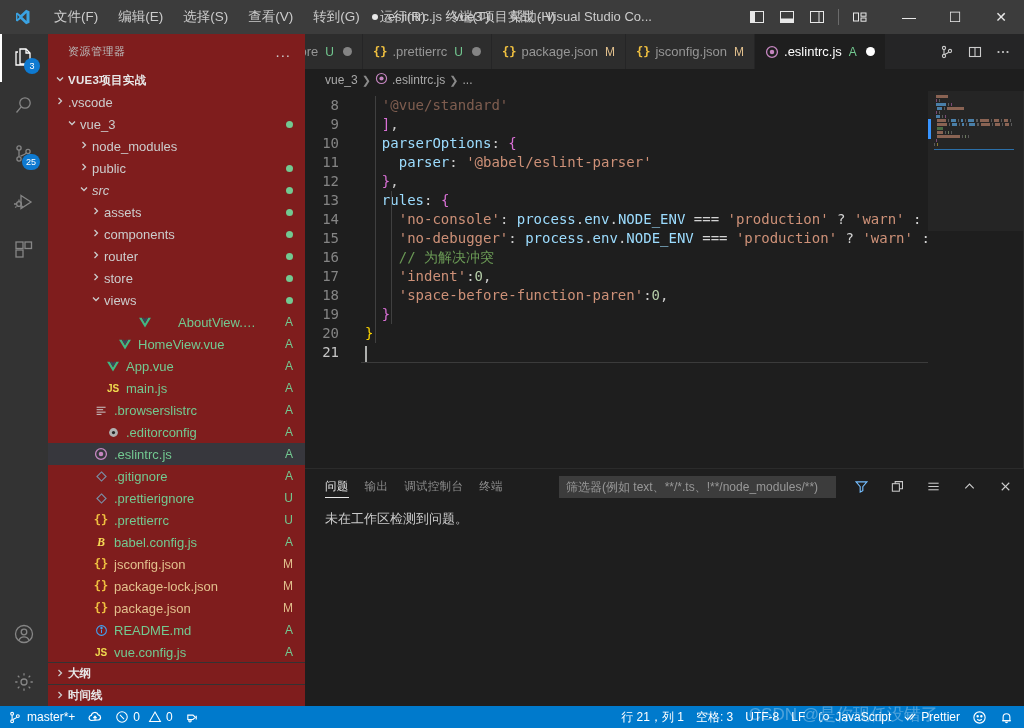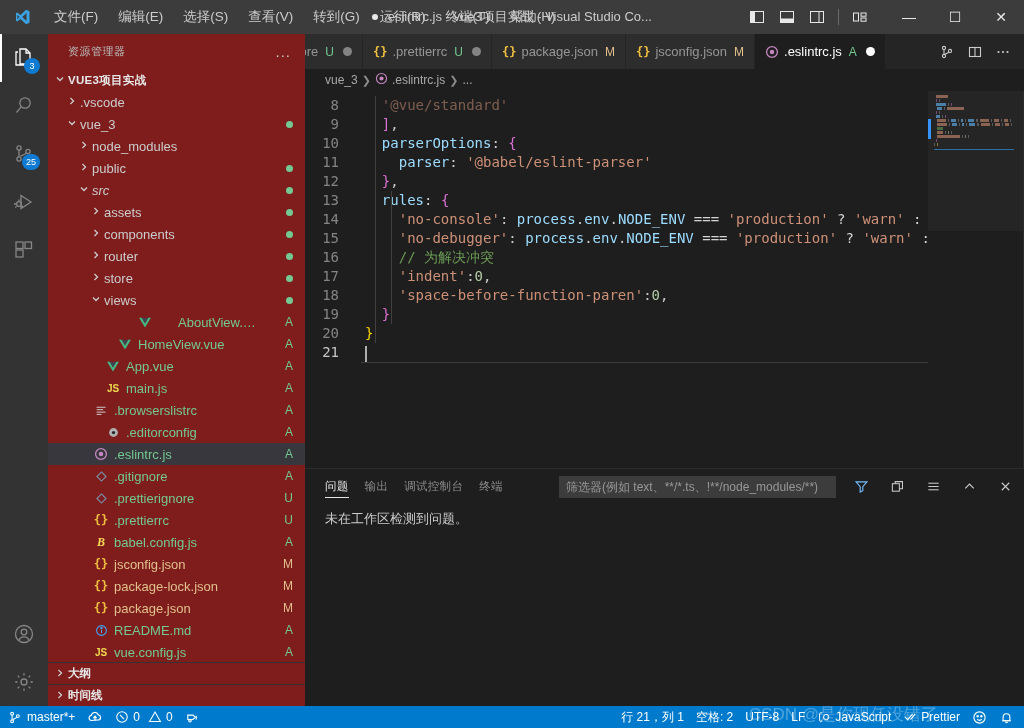--- a/index.html
+++ b/index.html
@@ -375,21 +375,21 @@
 
         <div class="tree-row root" style="padding-left:4px;">
           <span class="twisty">
             <svg viewBox="0 0 10 10" fill="none" stroke="#cccccc" stroke-width="1.3">
                 <path d="M2 3.5 5 6.5 8 3.5"></path>
               </svg>
           </span>
           <span class="tlabel">VUE3项目实战</span>
         </div>
         <div id="tree-rows">
-            <div class="tree-row" style="padding-left: 16px;">
+            <div class="tree-row" style="padding-left: 4px;">
               <span class="twisty"><svg viewBox="0 0 10 10" fill="none" stroke="#cccccc" stroke-width="1.3" style="width:10px;height:10px;">
                   <path d="M3.5 2 6.5 5 3.5 8"></path>
                 </svg></span>
               <span class="tlabel" style="color:#cccccc;">.vscode</span>
             </div>
             <div class="tree-row" style="padding-left: 16px;">
               <span class="twisty"><svg viewBox="0 0 10 10" fill="none" stroke="#cccccc" stroke-width="1.3" style="width:10px;height:10px;">
                   <path d="M2 3.5 5 6.5 8 3.5"></path>
                 </svg></span>
               <span class="tlabel" style="color:#cccccc;">vue_3</span>
@@ -900,21 +900,21 @@
       <div class="sb-item">
         <svg width="15" height="15" viewBox="0 0 16 16" fill="none" stroke="#ffffff" stroke-width="1.2">
           <path d="M3 5.5h5.5l2.5 2.3-2.5 2.3H3z"></path>
             <circle cx="5.3" cy="11.5" r="1.3"></circle>
             <path d="M12 6.2v4"></path>
         </svg>
       </div>
     </div>
     <div class="sb-right">
       <div class="sb-item">行 21，列 1</div>
-      <div class="sb-item">空格: 2</div>
+      <div class="sb-item">空格: 3</div>
       <div class="sb-item">UTF-8</div>
       <div class="sb-item">LF</div>
       <div class="sb-item">
         <svg width="14" height="14" viewBox="0 0 16 16" fill="none" stroke="#ffffff" stroke-width="1.1">
           <path d="M6 3.2H4.2A1.2 1.2 0 0 0 3 4.4v7.2a1.2 1.2 0 0 0 1.2 1.2H6"></path>
             <circle cx="10.5" cy="8" r="3"></circle>
         </svg>
         <span>JavaScript</span>
       </div>
       <div class="sb-item">

